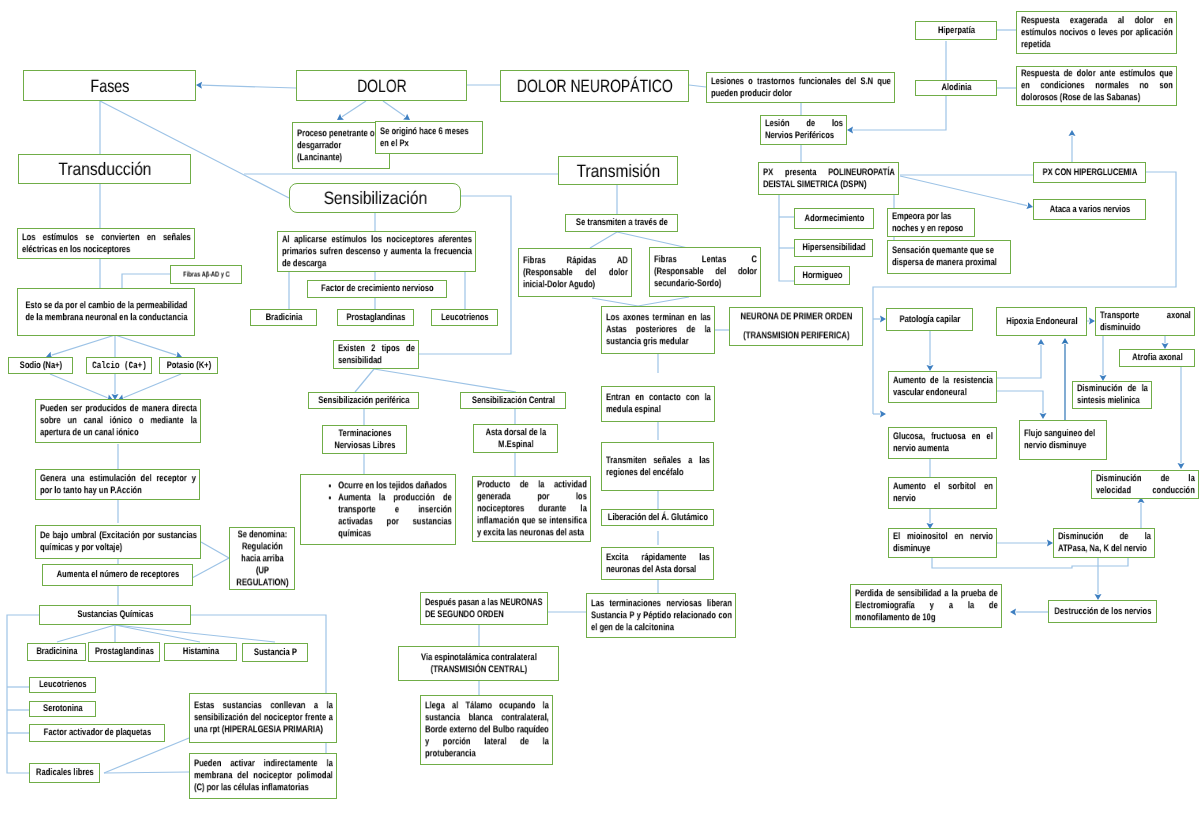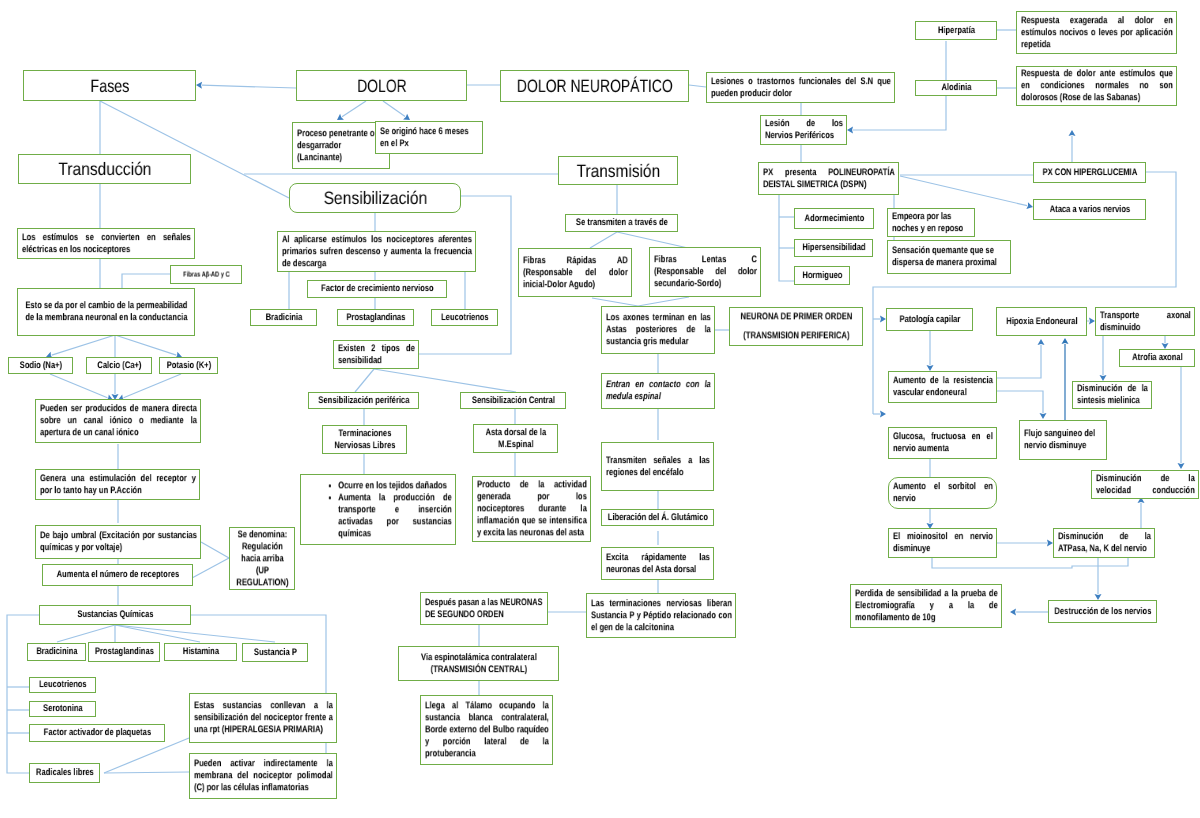--- a/index.html
+++ b/index.html
@@ -524,36 +524,36 @@
     <div class="node ctr" style="left: 1119px; top: 349px; width: 76px; height: 18px;">
       <div class="inner">
         <span class="sc">Atrofia axonal</span>
       </div>
     </div>
     <div class="node ctr" style="left: 8px; top: 357px; width: 65px; height: 17px;">
       <div class="inner">
         <span class="sc">Sodio (Na+)</span>
       </div>
     </div>
-    <div class="node ctr" style="left: 86px; top: 357px; width: 66px; height: 17px;">
+    <div class="node ctr" style="left: 86px; top: 357px; width: 66px; height: 17px; font-family: Liberation Mono, monospace;">
       <div class="inner">
         <span class="sc">Calcio (Ca+)</span>
       </div>
     </div>
     <div class="node ctr" style="left: 159px; top: 357px; width: 59px; height: 17px;">
       <div class="inner">
         <span class="sc">Potasio (K+)</span>
       </div>
     </div>
     <div class="node just" style="left: 333px; top: 340px; width: 86px; height: 29px;">
       <div class="inner">
         <span class="sc">Existen 2 tipos de sensibilidad</span>
       </div>
     </div>
-    <div class="node just" style="left: 601px; top: 373px; width: 114px; height: 36px; font-style: italic;">
+    <div class="node just" style="left: 601px; top: 386px; width: 114px; height: 36px;">
       <div class="inner">
         <span class="sc">Entran en contacto con la medula espinal</span>
       </div>
     </div>
     <div class="node just" style="left: 888px; top: 371px; width: 109px; height: 32px;">
       <div class="inner">
         <span class="sc">Aumento de la resistencia vascular endoneural</span>
       </div>
     </div>
     <div class="node just" style="left: 1072px; top: 381px; width: 80px; height: 28px;">
@@ -619,21 +619,21 @@
     <div class="node just" style="left: 472px; top: 476px; width: 119px; height: 66px;">
       <div class="inner">
         <span class="sc">Producto de la actividad generada por los nociceptores durante la inflamación que se intensifica y excita las neuronas del asta</span>
       </div>
     </div>
     <div class="node ctr" style="left: 601px; top: 509px; width: 113px; height: 17px;">
       <div class="inner">
         <span class="sc">Liberación del Á. Glutámico</span>
       </div>
     </div>
-    <div class="node just" style="left: 888px; top: 477px; width: 109px; height: 32px; border-radius: 10px;">
+    <div class="node just" style="left: 888px; top: 477px; width: 109px; height: 32px;">
       <div class="inner">
         <span class="sc">Aumento el sorbitol en nervio</span>
       </div>
     </div>
     <div class="node just" style="left: 35px; top: 525px; width: 166px; height: 34px;">
       <div class="inner">
         <span class="sc">De bajo umbral (Excitación por sustancias químicas y por voltaje)</span>
       </div>
     </div>
     <div class="node ctr" style="left: 229px; top: 527px; width: 66px; height: 63px;">

